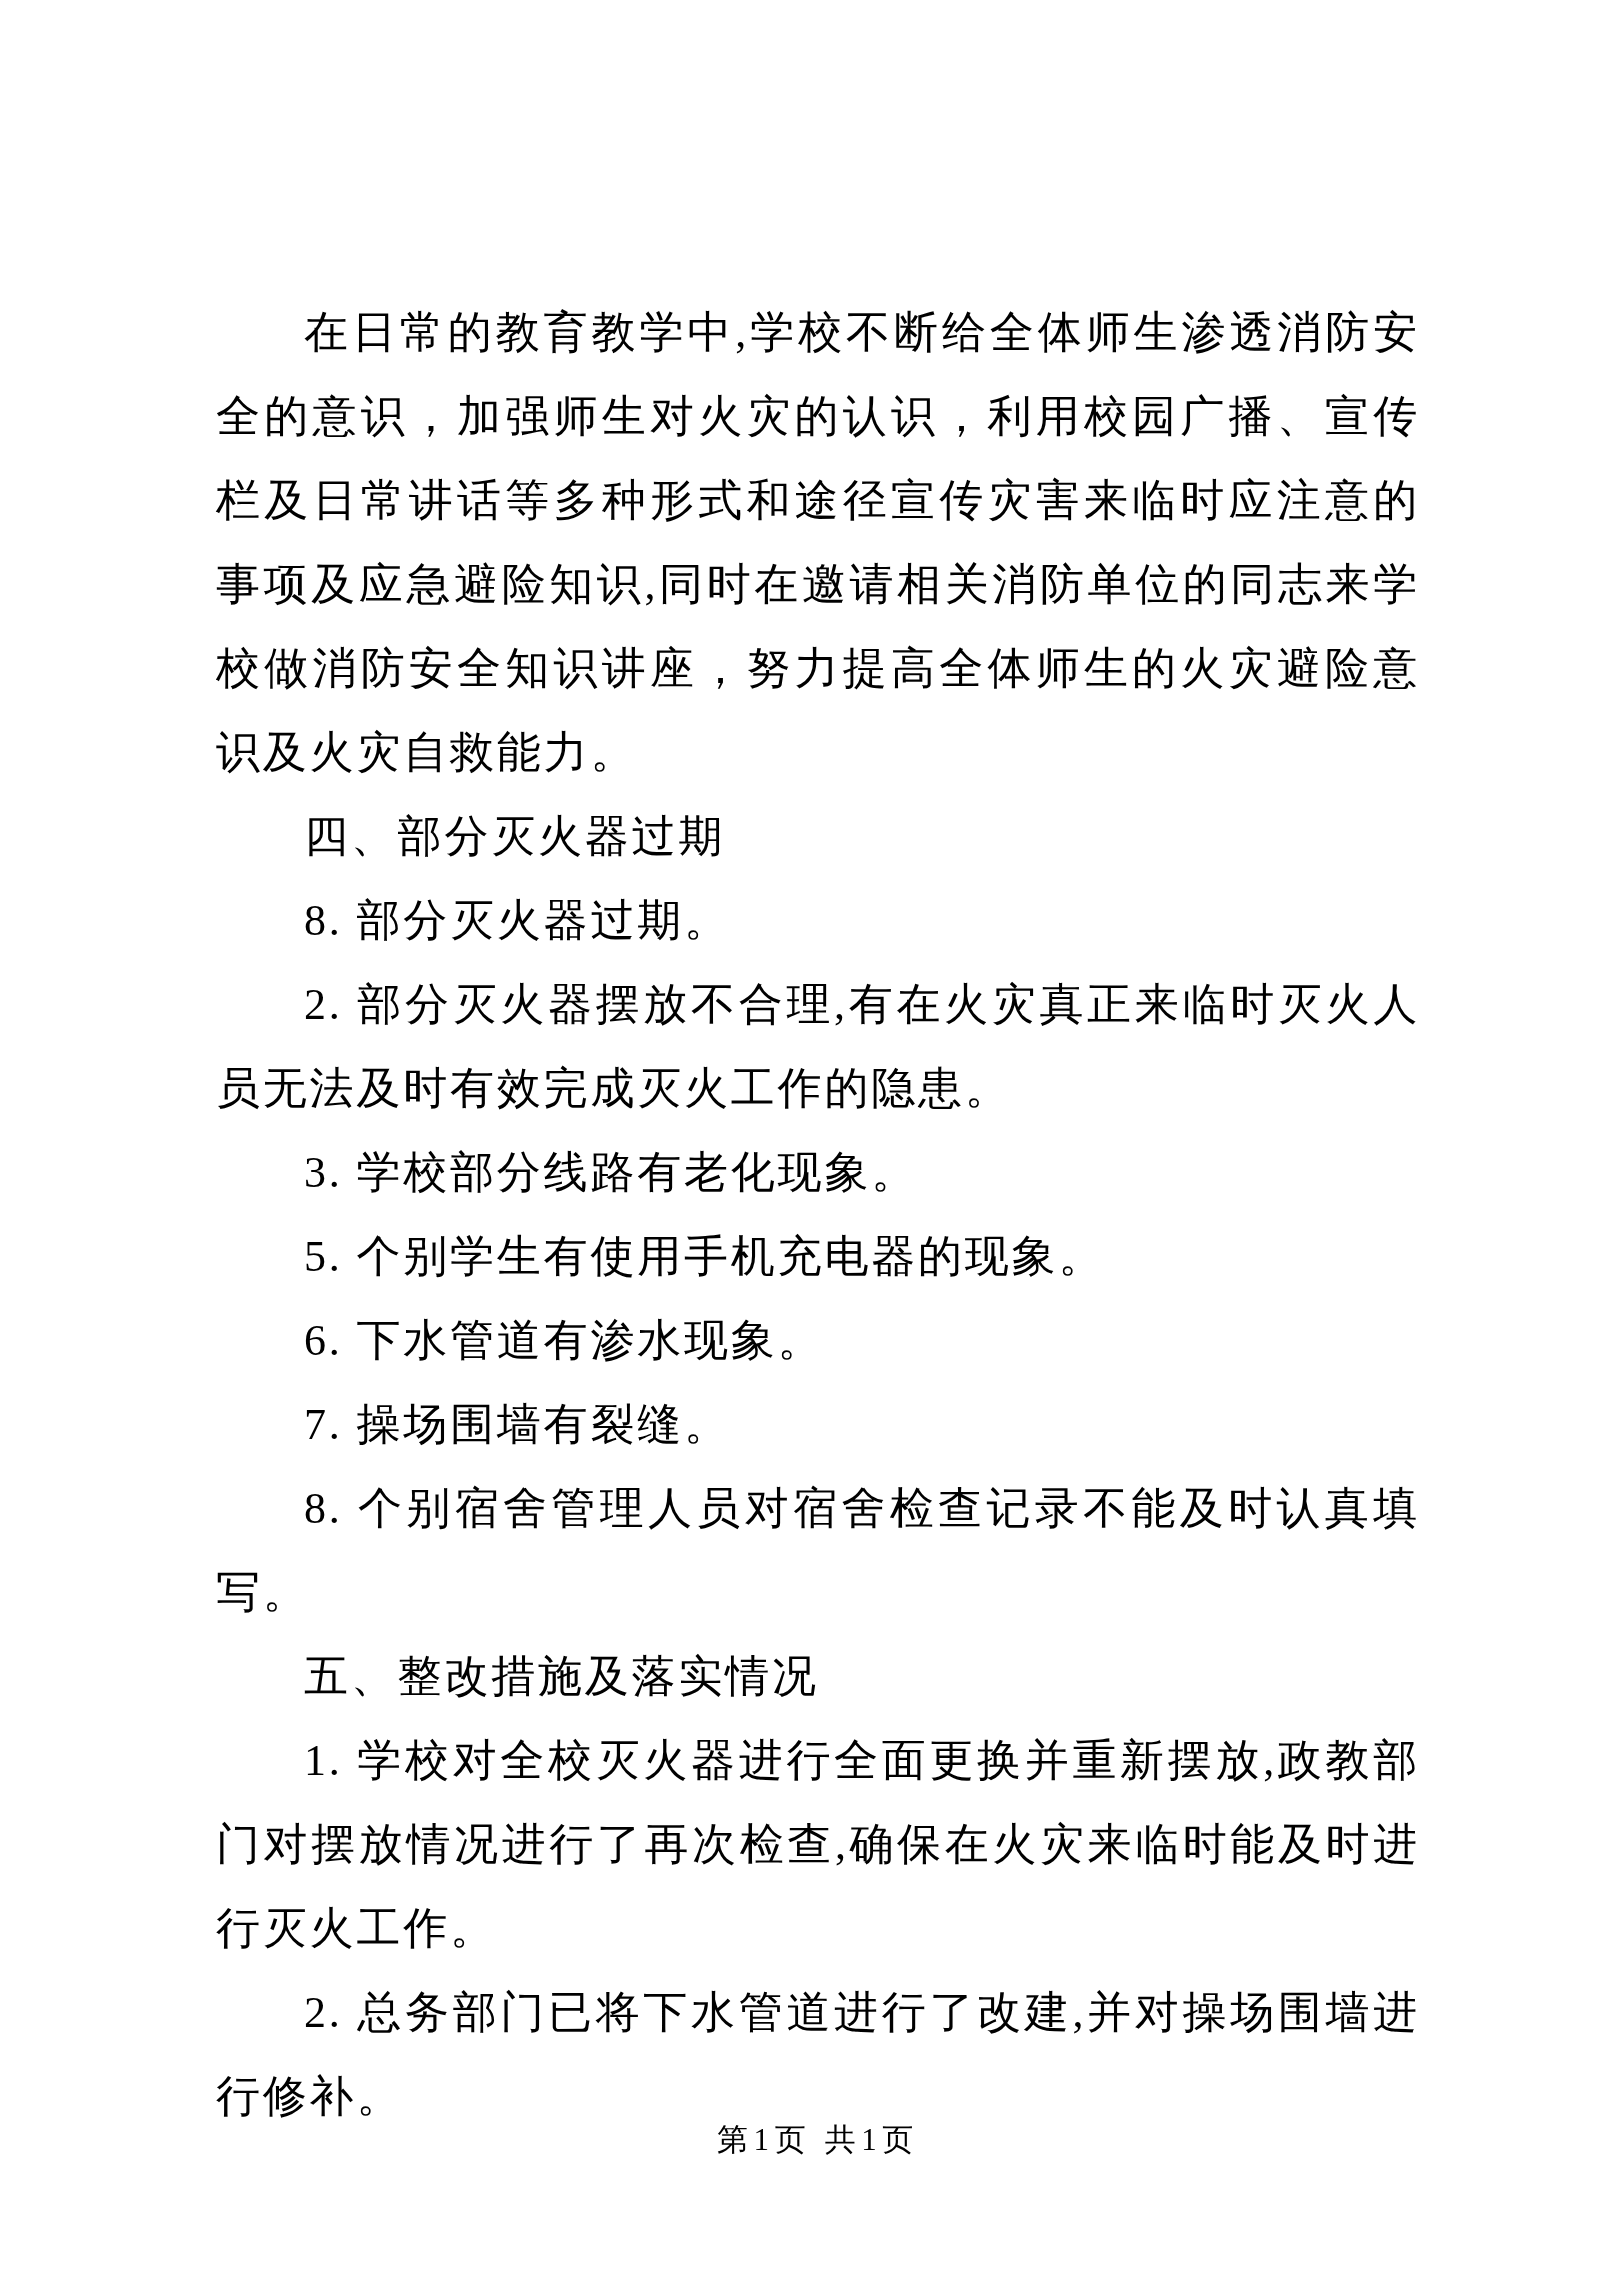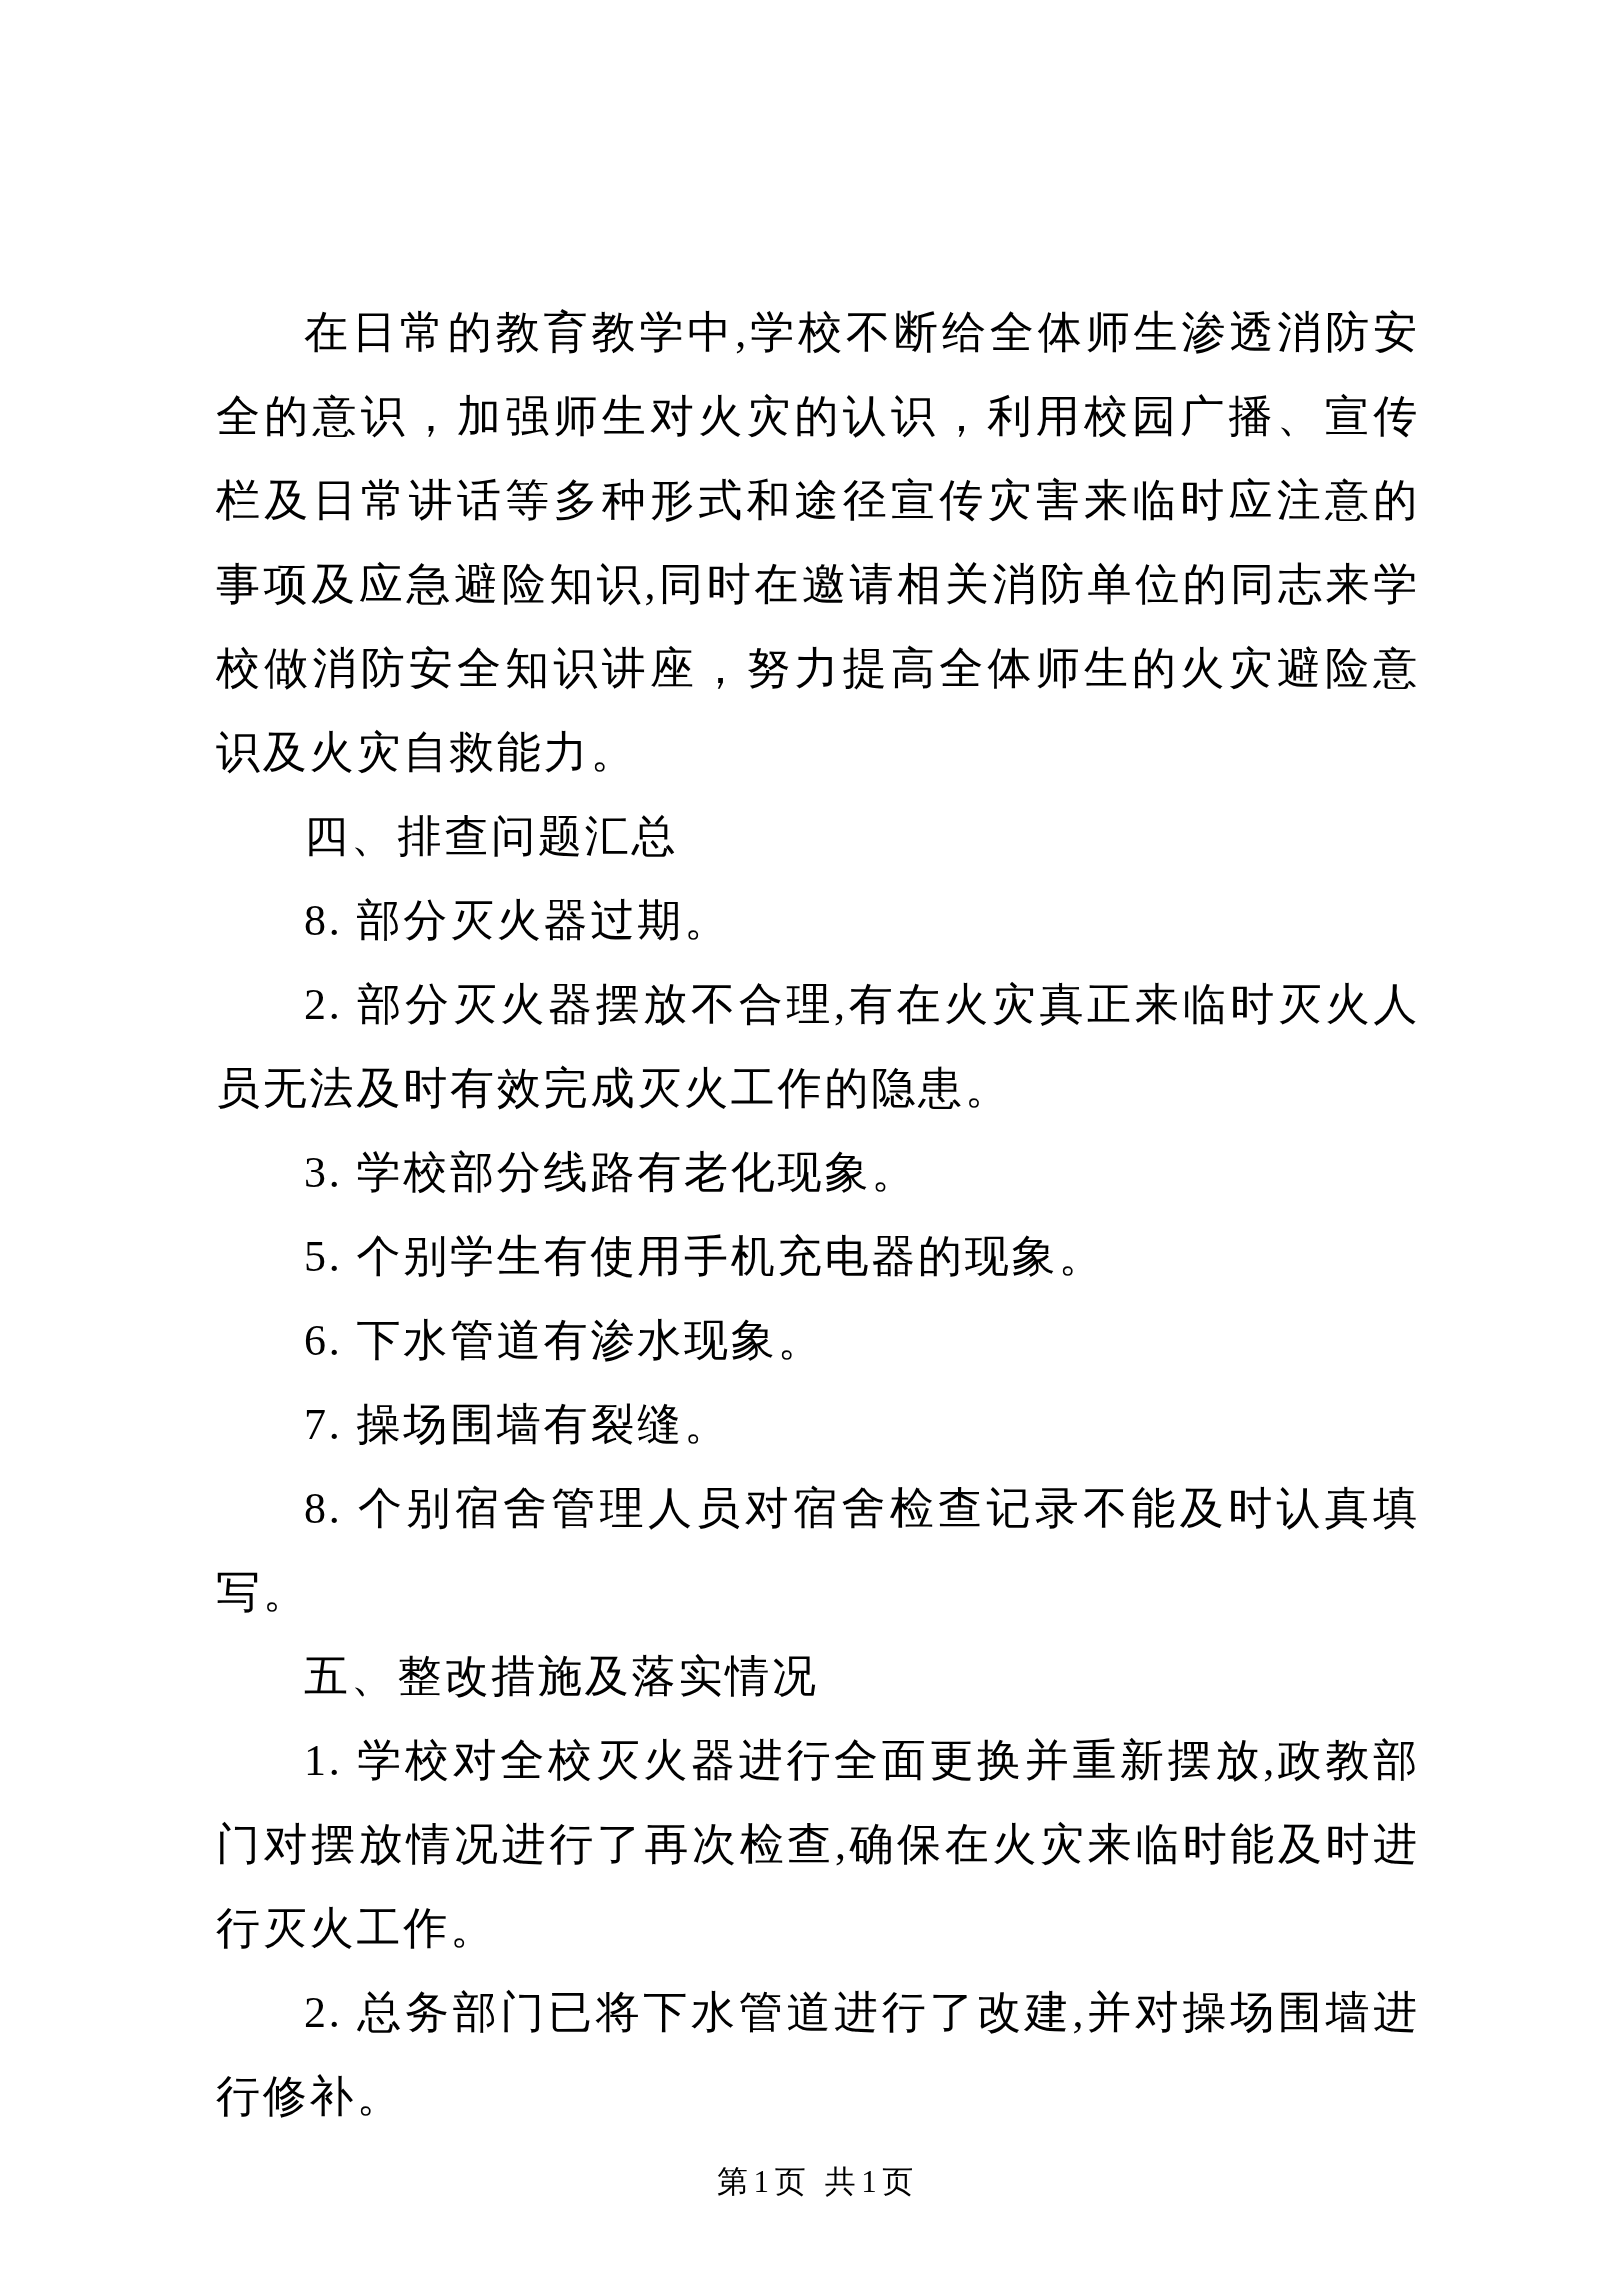--- a/index.html
+++ b/index.html
@@ -35,32 +35,31 @@
   }
   .doc-footer {
     position: absolute;
     left: 216px;
     top: 2119px;
     width: 1204px;
     text-align: center;
     font-size: 31px;
     letter-spacing: 5.6px;
     color: #000000;
-    margin-top: 42px;
   }
 </style>
 </head>
 <body>
 
 <div class="page">
 
   <div class="doc-body">
     <p>在日常的教育教学中,学校不断给全体师生渗透消防安全的意识，加强师生对火灾的认识，利用校园广播、宣传栏及日常讲话等多种形式和途径宣传灾害来临时应注意的事项及应急避险知识,同时在邀请相关消防单位的同志来学校做消防安全知识讲座，努力提高全体师生的火灾避险意识及火灾自救能力。</p>
 
-    <p>四、排查问题汇总</p>
+    <p>四、部分灭火器过期</p>
 
     <p>8. 部分灭火器过期。</p>
     <p>2. 部分灭火器摆放不合理,有在火灾真正来临时灭火人员无法及时有效完成灭火工作的隐患。</p>
     <p>3. 学校部分线路有老化现象。</p>
     <p>5. 个别学生有使用手机充电器的现象。</p>
     <p>6. 下水管道有渗水现象。</p>
     <p>7. 操场围墙有裂缝。</p>
     <p>8. 个别宿舍管理人员对宿舍检查记录不能及时认真填写。</p>
 
     <p>五、整改措施及落实情况</p>

